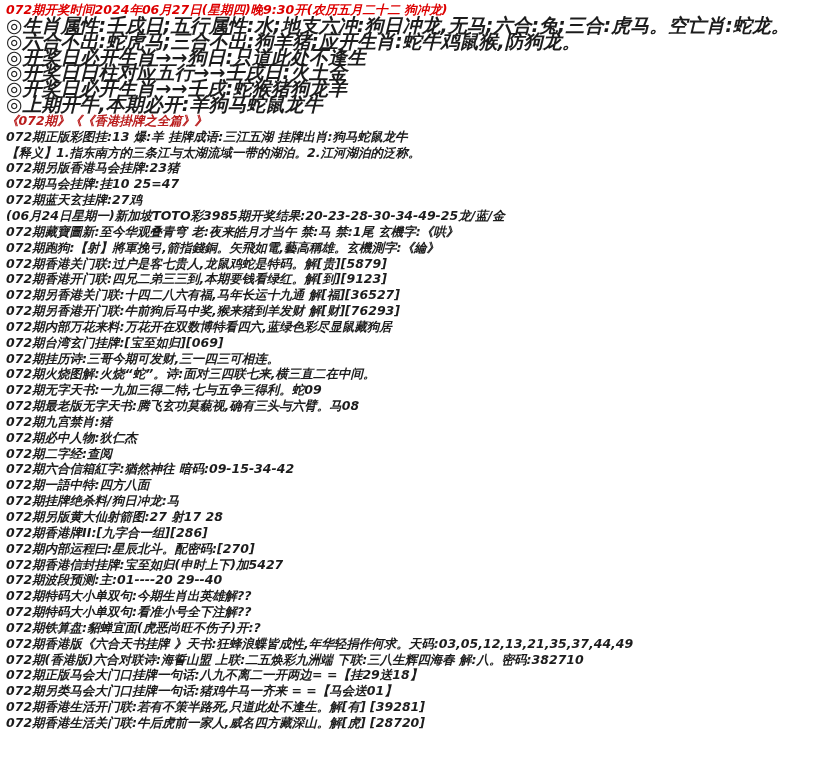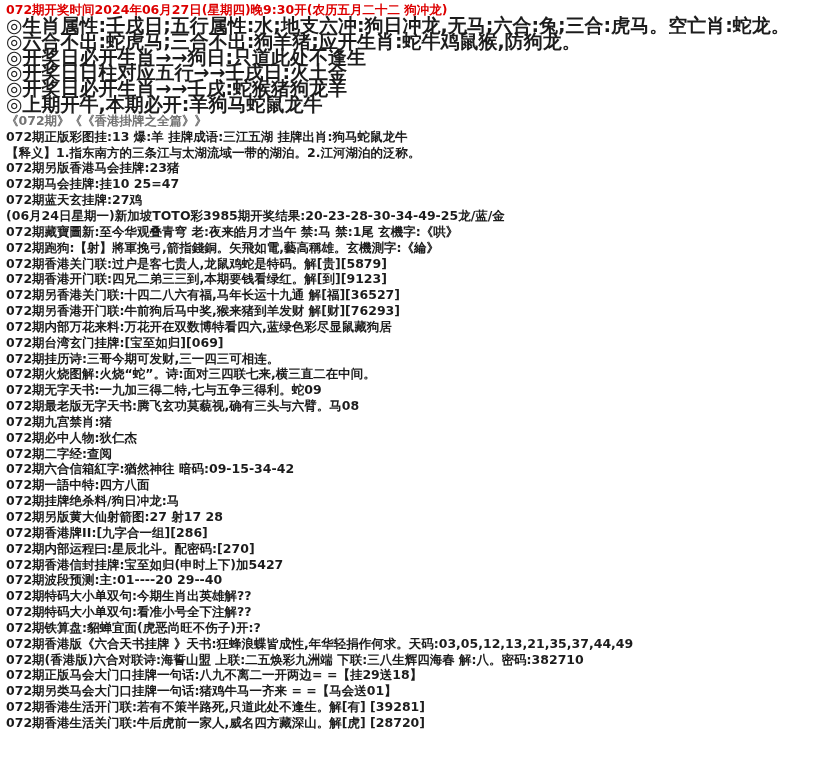--- a/index.html
+++ b/index.html
@@ -10,35 +10,36 @@
   .page {
     width: 821px;
     height: 778px;
     overflow: hidden;
     background: #ffffff;
     padding: 2px 0 0 6px;
     box-sizing: border-box;
     font-family: "DejaVu Sans", "Liberation Sans", sans-serif;
     font-weight: bold;
     color: #1c1c1c;
+    font-style: italic;
   }
   .line {
     font-size: 12.5px;
     line-height: 15.85px;
     white-space: nowrap;
     letter-spacing: 0px;
   }
   .line.big {
     font-size: 19px;
   }
   .red {
     color: #dd0000;
   }
   .red2 {
-    color: #737373;
+    color: #b91c1c;
   }
 </style>
 </head>
 <body>
 
 <div class="page">
   <div class="line red">072期开奖时间2024年06月27日(星期四)晚9:30开(农历五月二十二 狗冲龙)</div>
   <div class="line big">◎生肖属性:壬戌日;五行属性:水;地支六冲:狗日冲龙,无马;六合:兔;三合:虎马。空亡肖:蛇龙。</div>
   <div class="line big">◎六合不出:蛇虎马;三合不出:狗羊猪;应开生肖:蛇牛鸡鼠猴,防狗龙。</div>
   <div class="line big">◎开奖日必开生肖→→狗日:只道此处不逢生</div>

